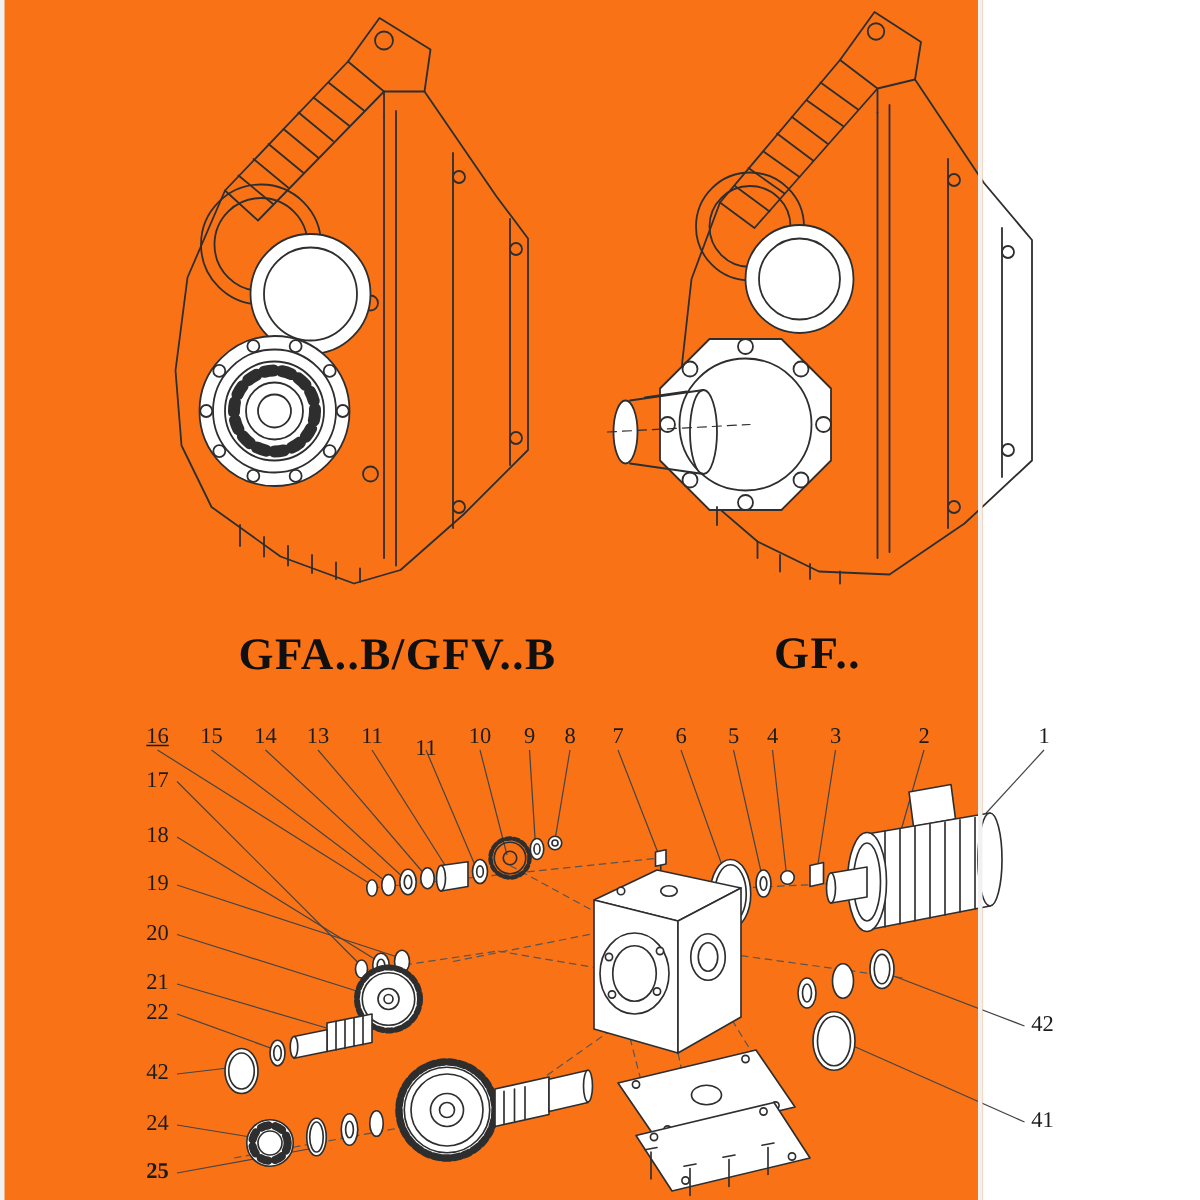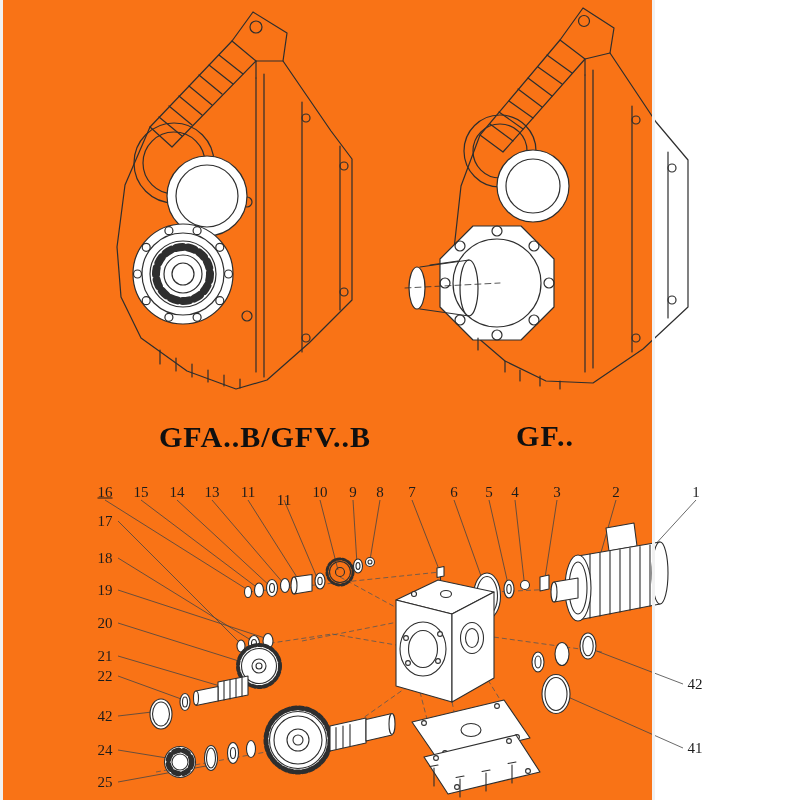--- a/index.html
+++ b/index.html
@@ -302,19 +302,19 @@
       <div class="part-label" style="left: 616px; top: 492px;">2</div>
       <div class="part-label" style="left: 696px; top: 492px;">1</div>
       <div class="part-label" style="left: 105px; top: 521px;">17</div>
       <div class="part-label" style="left: 105px; top: 558px;">18</div>
       <div class="part-label" style="left: 105px; top: 590px;">19</div>
       <div class="part-label" style="left: 105px; top: 623px; text-align: center;">20</div>
       <div class="part-label" style="left: 105px; top: 656px;">21</div>
       <div class="part-label" style="left: 105px; top: 676px;">22</div>
       <div class="part-label" style="left: 105px; top: 716px;">42</div>
       <div class="part-label" style="left: 105px; top: 750px; font-family: Liberation Serif, serif;">24</div>
-      <div class="part-label" style="left: 105px; top: 782px;">25</div>
+      <div class="part-label" style="left: 105px; top: 782px; font-weight: bold;">25</div>
       <div class="part-label" style="left: 695px; top: 684px; text-align: right;">42</div>
       <div class="part-label" style="left: 695px; top: 748px;">41</div>
     </div>
 
   <div id="frame"></div>
 </div>
 
 </body></html>

